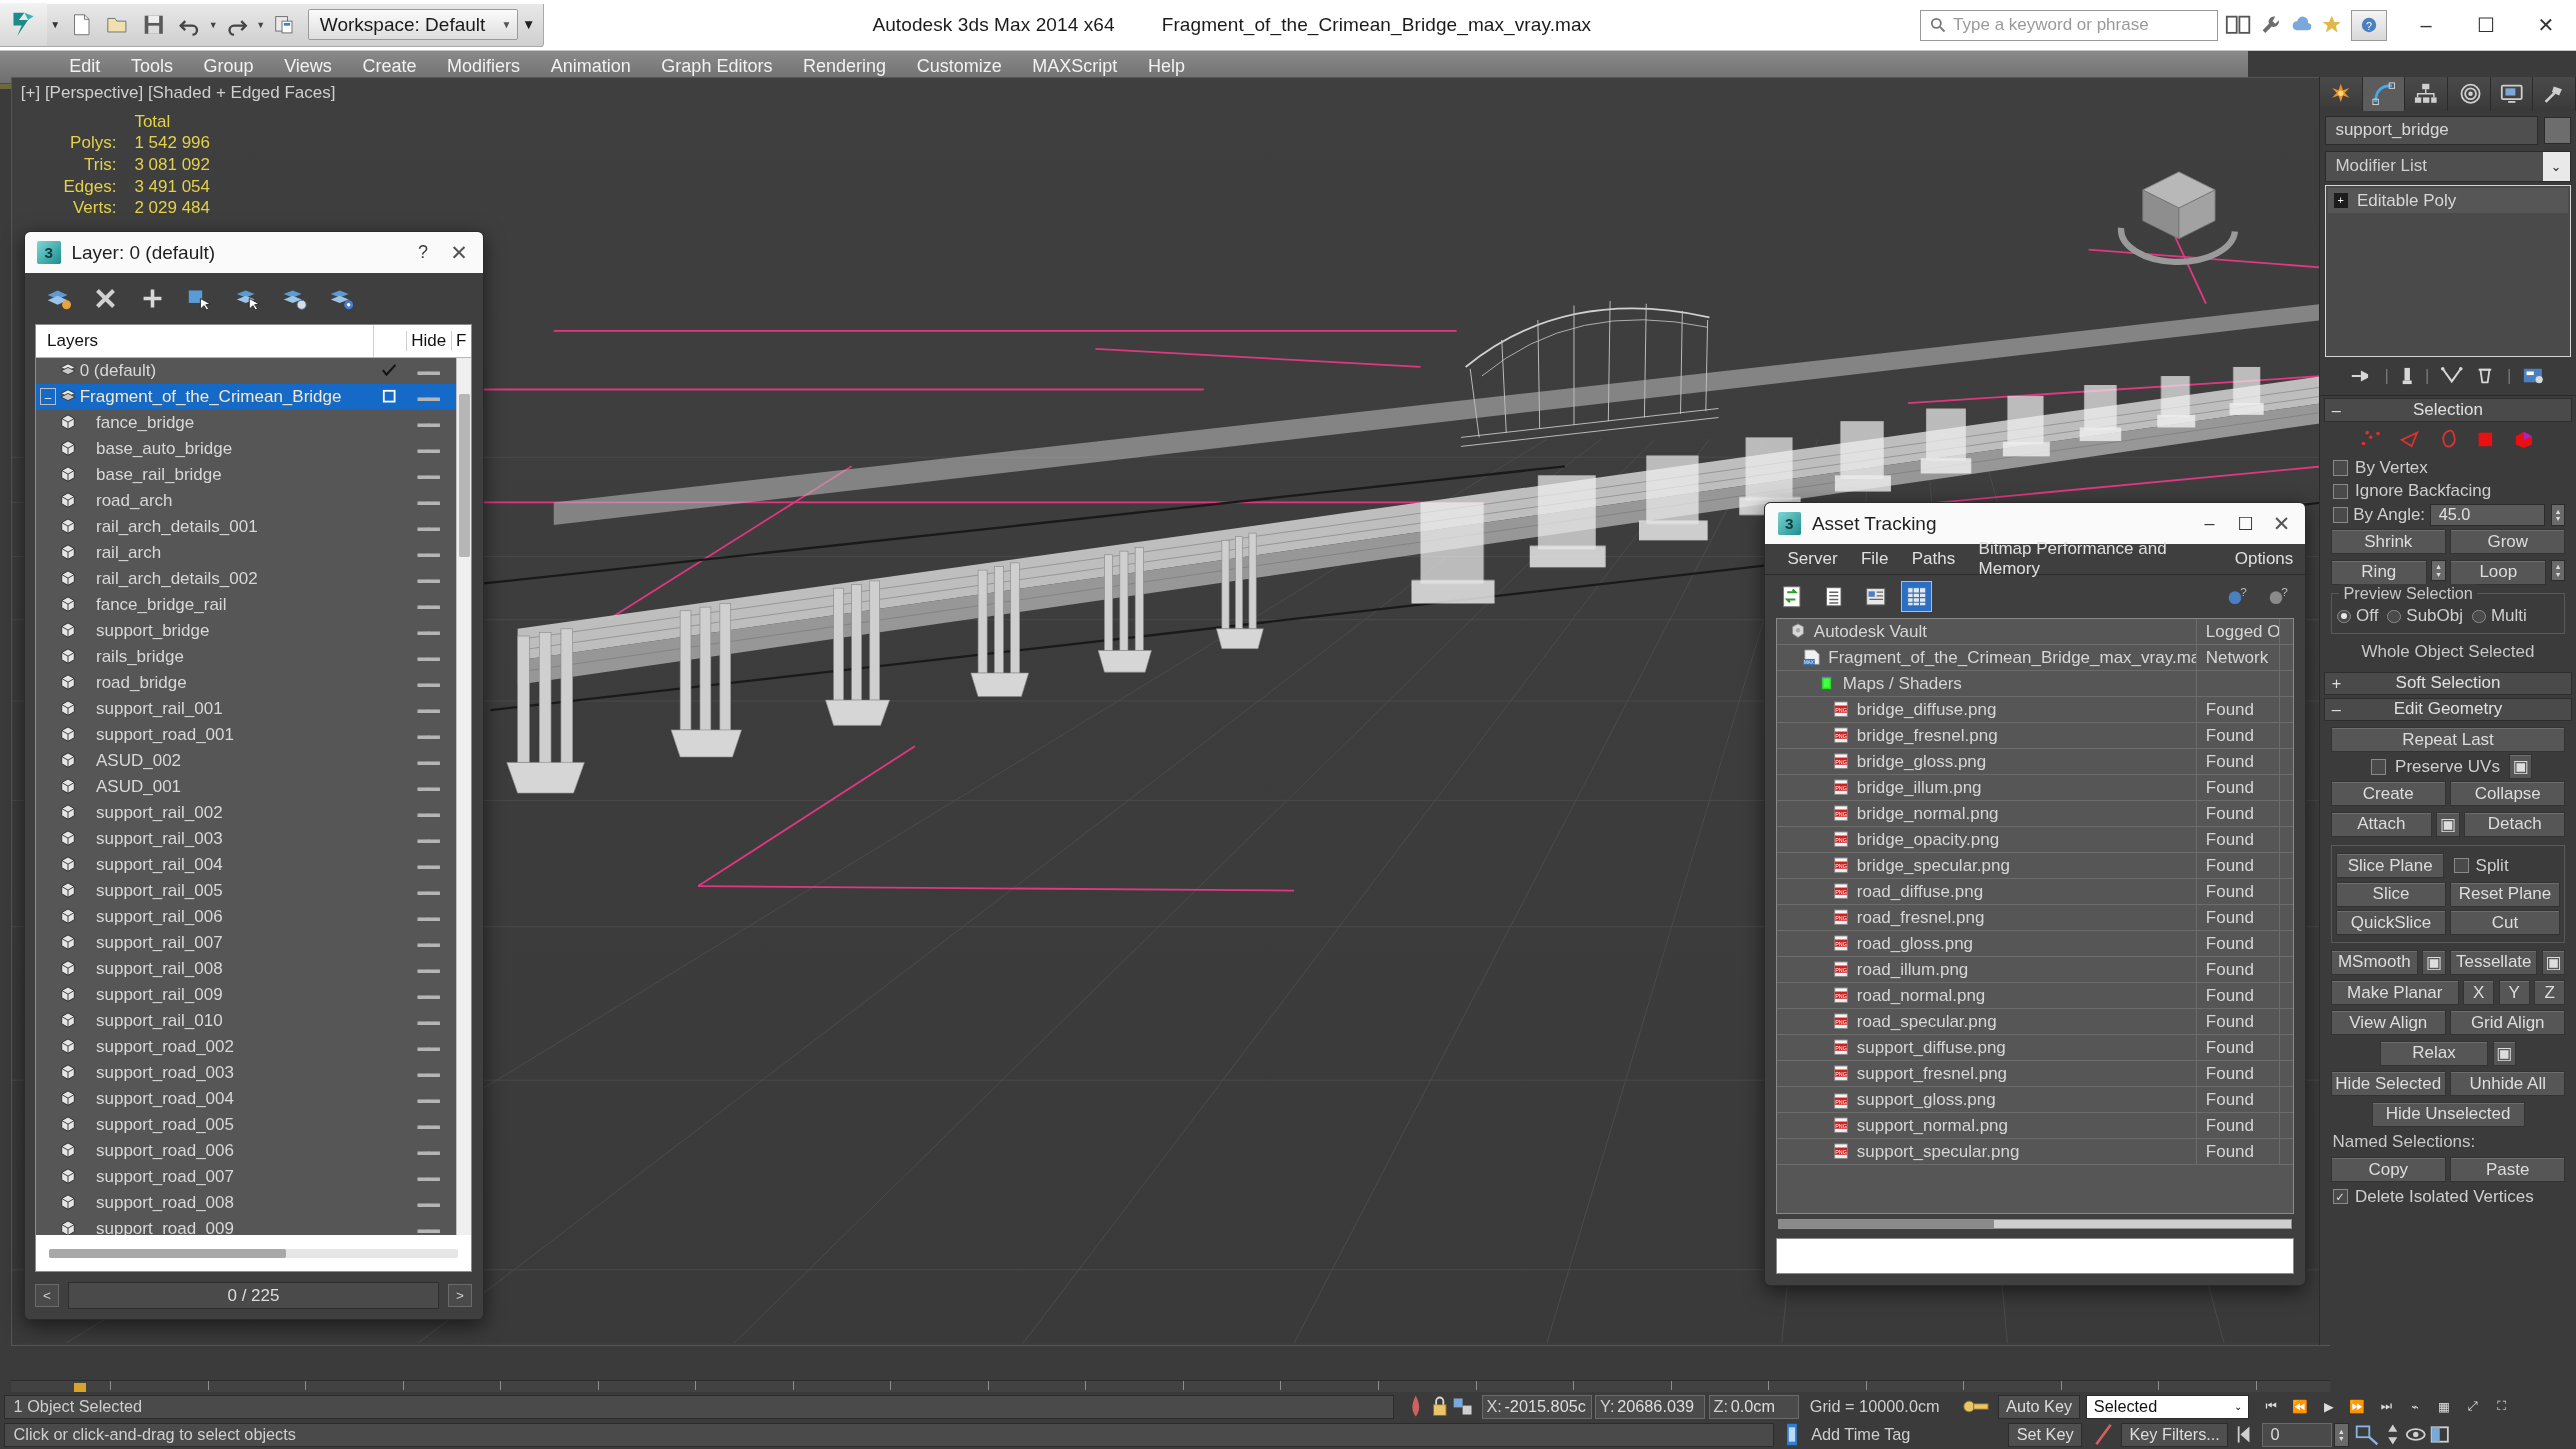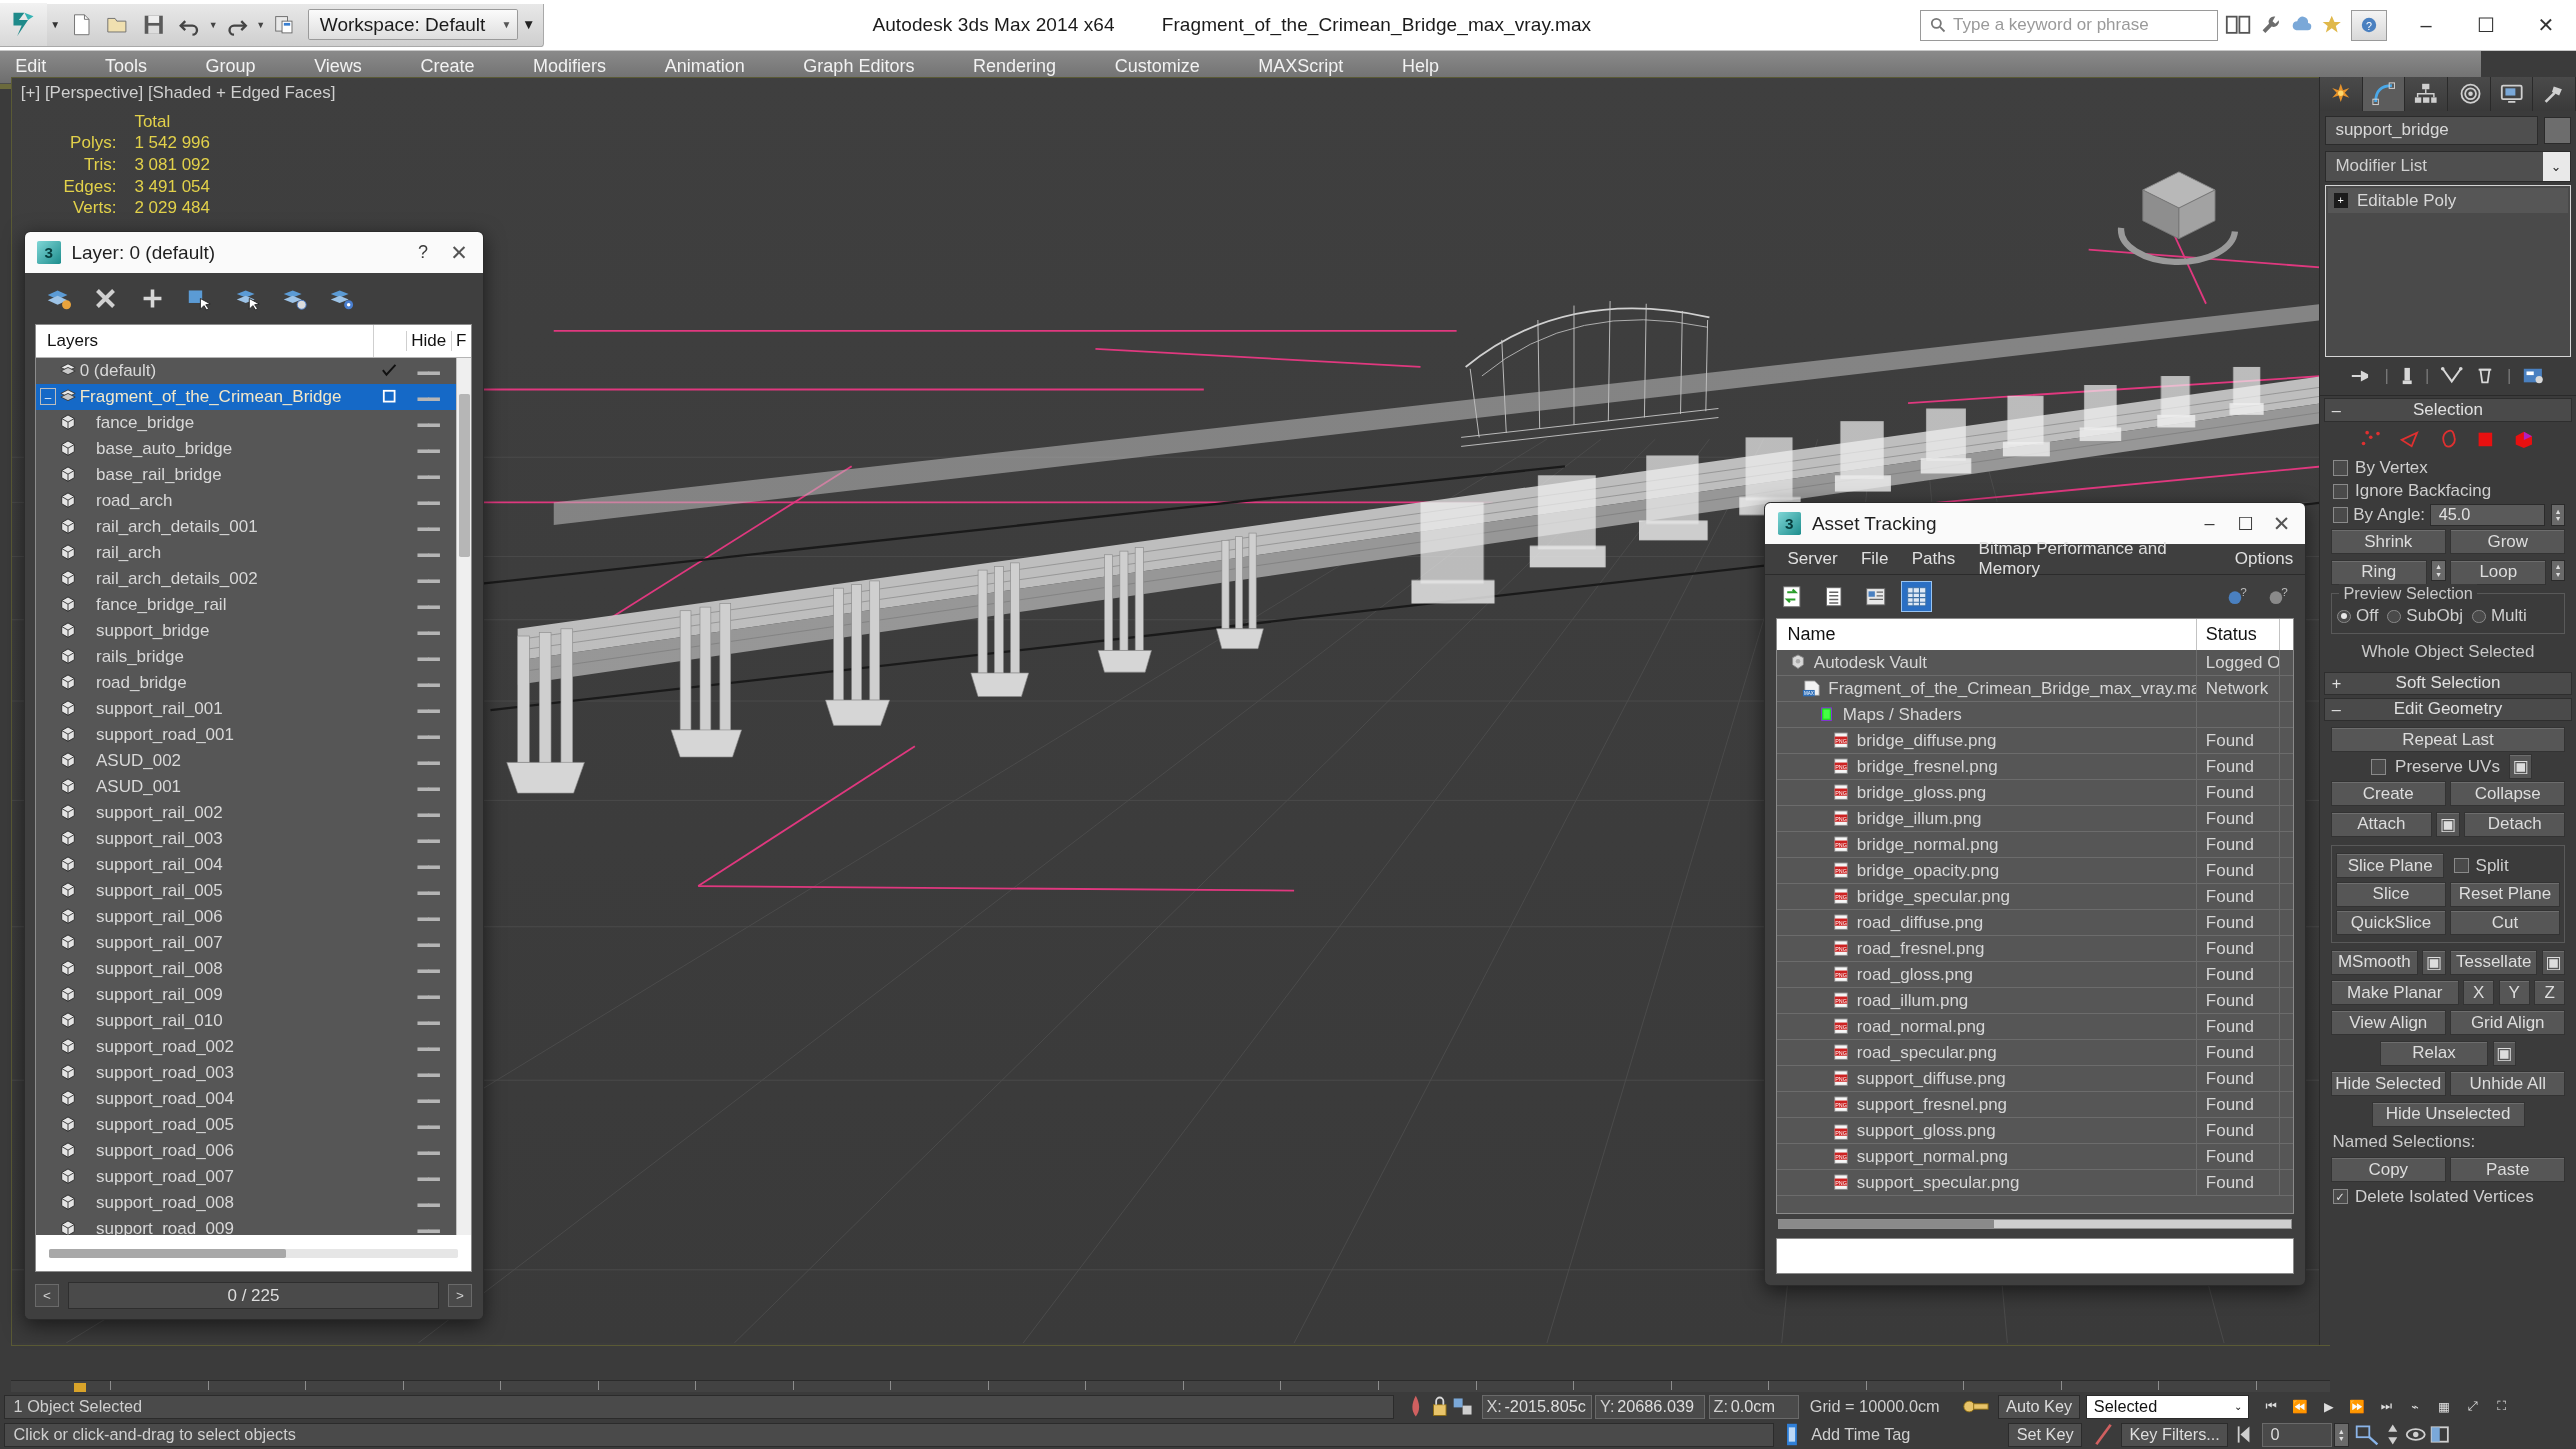--- a/index.html
+++ b/index.html
@@ -48,25 +48,24 @@
     gap:47px; color:#1b1b1b; font-size:19px; letter-spacing:0.1px;
   }
   .tb-right{display:flex;align-items:center;height:51px;}
   .winbtn{
     width:60px;height:51px;display:flex;align-items:center;justify-content:center;
     color:#333;font-size:20px;
   }
 
   
   .menubar{
-    position:absolute; left:0; top:51px; width:2481px; height:32.5px;
+    position:absolute; left:0; top:51px; width:2248px; height:32.5px;
     background:linear-gradient(#8a8a8a,#6e6e6e);
-    display:flex; align-items:center; 
+    display:flex; align-items:center; padding-left:54px;
     border-bottom:0.9px solid #4d4d4d;
-    gap:28px;
   }
   .menu-item{
     padding:2.7px 15.3px; color:#f2f2f2; font-size:18px; line-height:23.5px; white-space:nowrap;
   }
 
   
   .toolstrip{
     position:absolute; left:0; top:84px; width:2576px; height:4.5px;
     background:#6b6a3c;
   }
@@ -1239,25 +1238,20 @@
       </div>
       <div class="at-tb-ico">
         <svg width="23.5" height="23.5" viewBox="0 0 26 26" style="font-size:19px">
             <circle cx="11" cy="14" r="7" fill="#8a8a8a"></circle>
             <text x="17" y="12" font-size="13" fill="#bbb" font-family="Liberation Sans">?</text>
           </svg>
       </div>
     </div>
 
     <div class="at-table">
-      <div class="at-head">
-        <div class="c-name">Name</div>
-        <div class="c-status">Status</div>
-        <div class="c-end"></div>
-      </div>
       <div class="at-rows" id="atrows">
           <div class="atrow">
             <div class="c-name" style="padding-left: 9px; text-align: center;">
               <span class="at-ico">
                 <svg width="18" height="16.3" viewBox="0 0 20 18">
                   <path d="M4 4 L10 1 L16 4 L16 12 L10 16 L4 12Z" fill="#d8d8d8" stroke="#888"></path>
                   <circle cx="10" cy="8" r="2.5" fill="#aaa"></circle>
                 </svg>
               </span>
               <span>Autodesk Vault</span>

